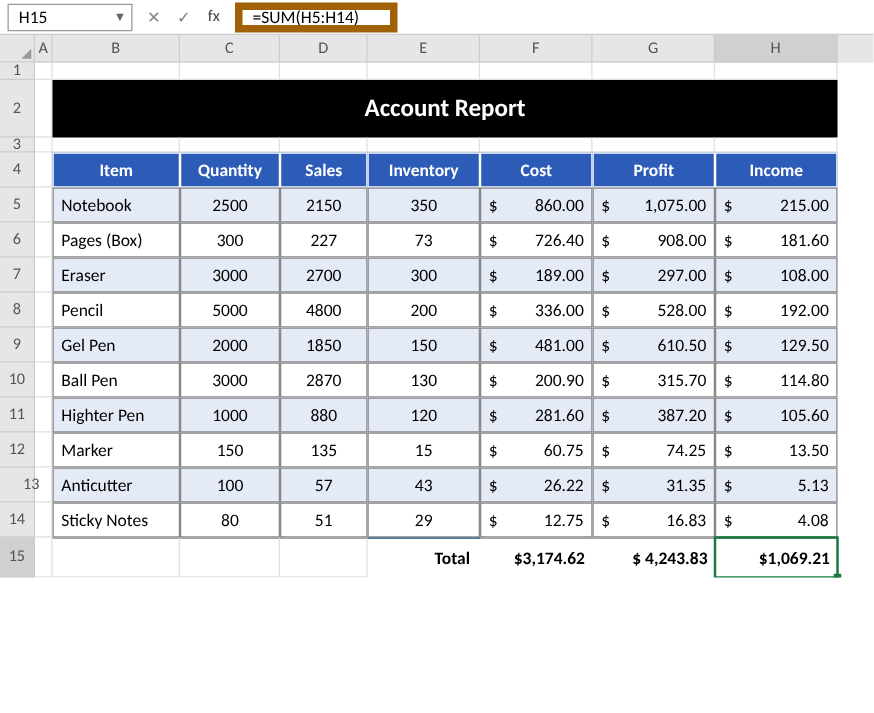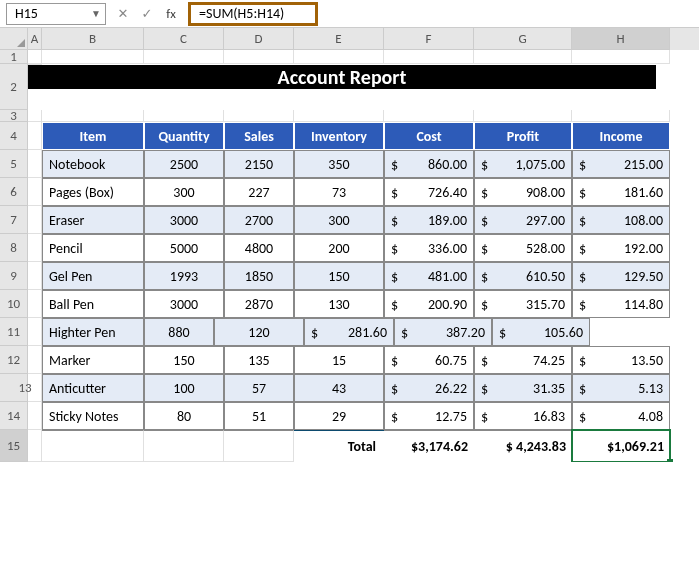--- a/index.html
+++ b/index.html
@@ -4,21 +4,21 @@
   <style>
     * { margin: 0; padding: 0; box-sizing: border-box; }
     body { font-family: Calibri, Arial, sans-serif; font-size: 14px; background: #fff; color: #000; }
     
     .formula-bar { display: flex; align-items: center; gap: 8px; padding: 4px 6px; border-bottom: 1px solid #ccc; height: 28px; }
     .name-box { width: 100px; height: 22px; border: 1px solid #999; display: flex; align-items: center; justify-content: space-between; padding: 0 4px 0 8px; background: #fff; }
     .name-box-chevron { font-size: 10px; color: #666; }
     .fb-icons { display: flex; align-items: center; gap: 6px; color: #888; font-size: 13px; }
     .fb-icon { width: 18px; display: flex; justify-content: center; cursor: pointer; }
     .fx { color: #404040; }
-    .formula-input { border: 3px solid #a16207; padding: 2px 8px; min-width: 130px; height: 24px; display: flex; align-items: center; }
+    .formula-input { border: 6px solid #a16207; padding: 2px 8px; min-width: 130px; height: 24px; display: flex; align-items: center; }
     
     .grid-container { position: relative; }
     .corner { position: absolute; top: 0; left: 0; width: 28px; height: 22px; background: #e6e6e6; border-right: 1px solid #ccc; border-bottom: 1px solid #ccc; }
     .corner::after { content: ''; position: absolute; right: 2px; bottom: 2px; border-style: solid; border-width: 0 0 8px 8px; border-color: transparent transparent #999 transparent; }
     
     .col-headers { display: flex; margin-left: 28px; background: #e6e6e6; height: 22px; }
     .col-header { border-right: 1px solid #ccc; border-bottom: 1px solid #ccc; display: flex; align-items: center; justify-content: center; color: #555; font-size: 13px; }
     .col-header.active { background: #d0d0d0; }
     
     .grid-body { display: flex; }
@@ -107,21 +107,21 @@
         <div class="row" style="height: 14px;">
           <div class="cell w-A"></div>
           <div class="cell w-B"></div>
           <div class="cell w-C"></div>
           <div class="cell w-D"></div>
           <div class="cell w-E"></div>
           <div class="cell w-F"></div>
           <div class="cell w-G"></div>
           <div class="cell w-H"></div>
         </div>
-        <div class="row" style="height: 46px; flex-direction: column;">
+        <div class="row" style="height: 46px;">
           <div class="cell w-A"></div>
           <div class="title-cell" style="width: 628px;">Account Report</div>
         </div>
         <div class="row" style="height: 12px;">
           <div class="cell w-A"></div>
           <div class="cell w-B"></div>
           <div class="cell w-C"></div>
           <div class="cell w-D"></div>
           <div class="cell w-E"></div>
           <div class="cell w-F"></div>
@@ -210,21 +210,21 @@
             <span>528.00</span>
           </div>
           <div class="data-cell money w-H">
             <span>$</span>
             <span>192.00</span>
           </div>
         </div>
         <div class="row" style="height: 28px;">
           <div class="cell w-A"></div>
           <div class="data-cell alt w-B">Gel Pen</div>
-          <div class="data-cell center alt w-C">1993</div>
+          <div class="data-cell center alt w-C">2000</div>
           <div class="data-cell center alt w-D">1850</div>
           <div class="data-cell center alt w-E">150</div>
           <div class="data-cell money alt w-F">
             <span>$</span>
             <span>481.00</span>
           </div>
           <div class="data-cell money alt w-G">
             <span>$</span>
             <span>610.50</span>
           </div>
@@ -248,20 +248,21 @@
             <span>315.70</span>
           </div>
           <div class="data-cell money w-H">
             <span>$</span>
             <span>114.80</span>
           </div>
         </div>
         <div class="row" style="height: 28px;">
           <div class="cell w-A"></div>
           <div class="data-cell alt w-B">Highter Pen</div>
+          <div class="data-cell center alt w-C">1000</div>
           <div class="data-cell center alt w-D">880</div>
           <div class="data-cell center alt w-E">120</div>
           <div class="data-cell money alt w-F">
             <span>$</span>
             <span>281.60</span>
           </div>
           <div class="data-cell money alt w-G">
             <span>$</span>
             <span>387.20</span>
           </div>

